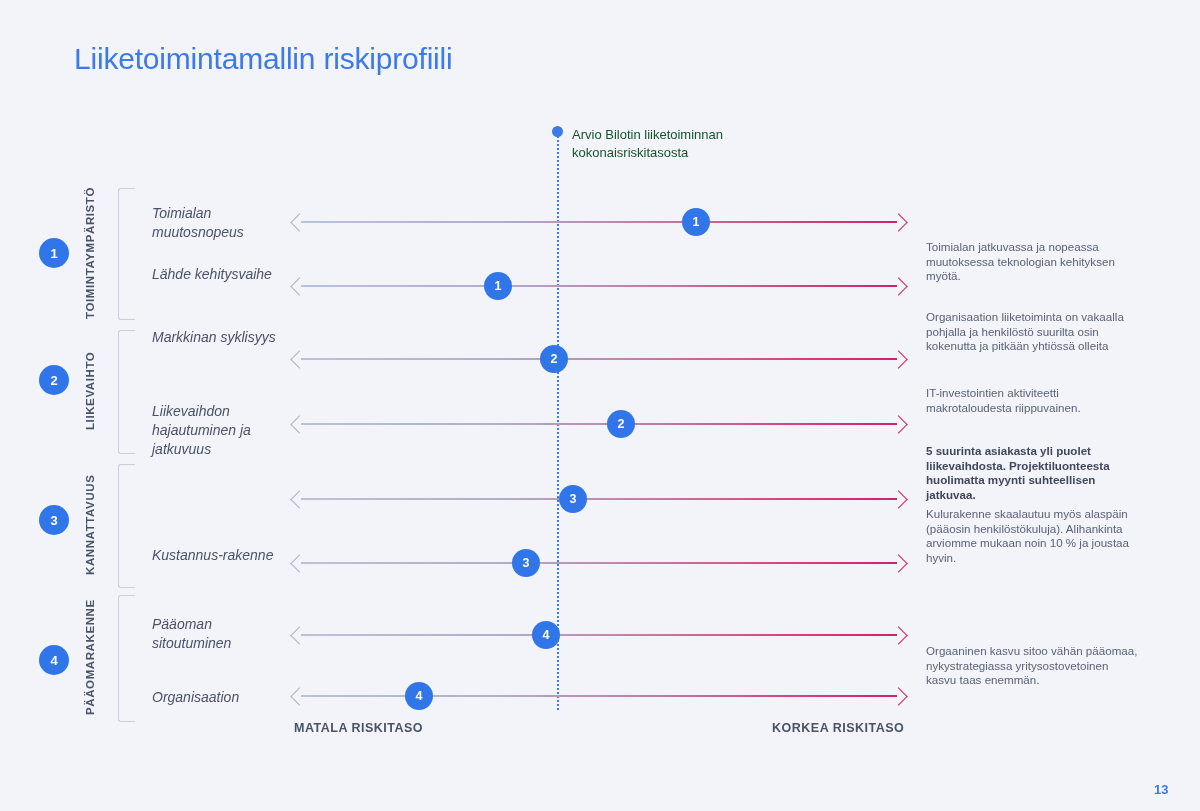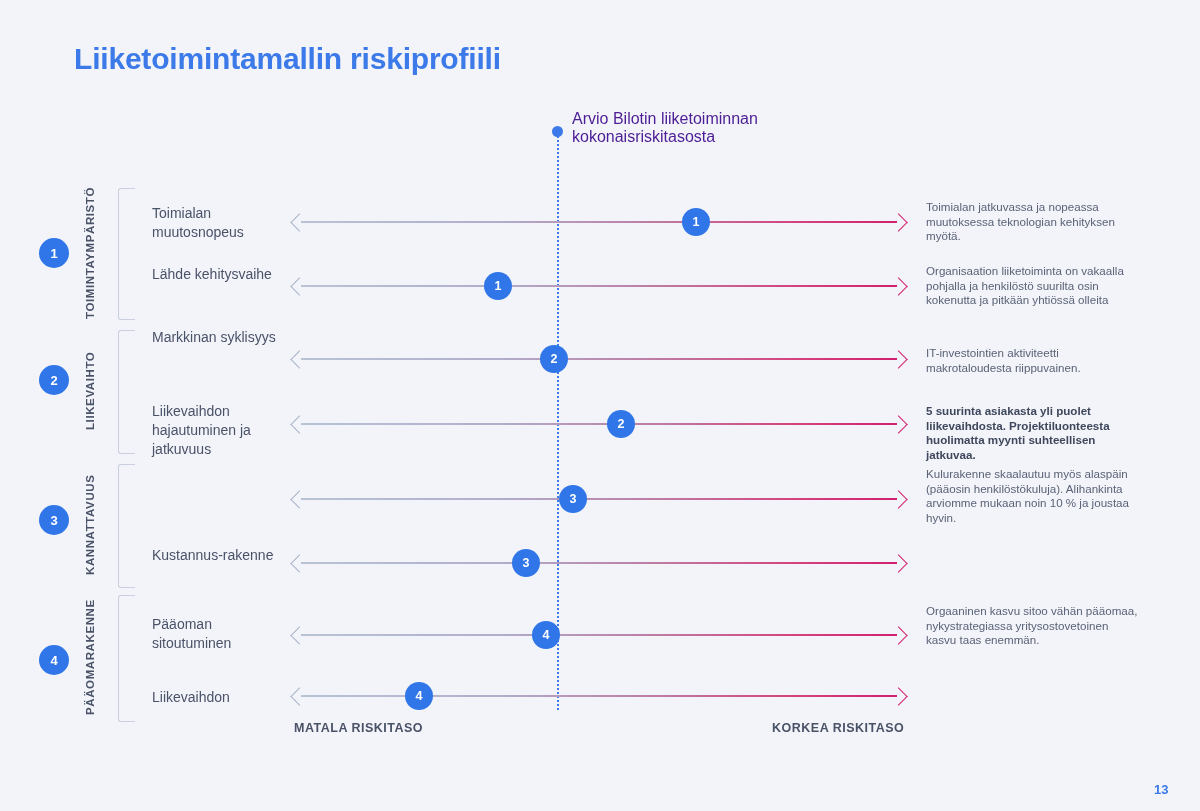--- a/index.html
+++ b/index.html
@@ -9,39 +9,39 @@
     font-family:"Liberation Sans", sans-serif;
     color:#4a5268;
     overflow:hidden;
     position:relative;
   }
   .slide{position:absolute;inset:0;}
 
   
   .title{
     position:absolute;left:74px;top:42px;
-    font-size:30px;font-weight:bold;
+    font-size:30px;font-weight:normal;
     color:#3b7ae8;letter-spacing:-0.2px;
     white-space:nowrap;
   }
 
   
   .centerline{
     position:absolute;left:557px;top:131px;
     width:0;height:579px;
     border-left:2px dotted #3b7ae8;
   }
   .centerdot{
     position:absolute;left:552px;top:126px;
     width:11px;height:11px;border-radius:50%;
     background:#3b7ae8;
   }
   .center-note{
-    position:absolute;left:572px;top:110px;
-    font-size:16px;line-height:18px;color:#4c1d95;
+    position:absolute;left:572px;top:126px;
+    font-size:13px;line-height:18px;color:#14532d;
     width:210px;
   }
 
   
   .grp-badge{
     position:absolute;width:30px;height:30px;border-radius:50%;
     background:#3076e8;color:#fff;
     font-size:13px;font-weight:bold;
     display:flex;align-items:center;justify-content:center;
     left:39px;
@@ -59,21 +59,21 @@
   .bracket{
     position:absolute;left:118px;width:16px;
     border:1.5px solid #c9cfdd;
     border-right:none;
     border-radius:3px 0 0 3px;
   }
 
   
   .row-label{
     position:absolute;left:152px;width:130px;
-    font-size:14px;line-height:19px;color:#4a5268;
+    font-size:14px;line-height:19px;color:#4a5268;font-style:italic;
   }
   .axis{
     position:absolute;left:293px;width:612px;height:2px;
   }
   .axis .bar{
     position:absolute;left:8px;right:8px;top:0;height:2px;
     background:linear-gradient(to right,#b9c3d6 0%,#b0aecb 33%,#c0769f 62%,#d4447f 82%,#d1206e 100%);
   }
   .axis .ah{
     position:absolute;top:-5px;width:12px;height:12px;
@@ -92,21 +92,21 @@
     background:#3076e8;color:#fff;
     font-size:12.5px;font-weight:bold;
     display:flex;align-items:center;justify-content:center;
     transform:translate(-50%,-50%);
     top:1px;
   }
 
   
   .desc{
     position:absolute;left:926px;width:215px;
-    font-size:11.6px;line-height:14.6px;color:#5a6277;
+    font-size:11.6px;line-height:14.6px;color:#5a6277;margin-top:40px;
   }
   .desc.strong{color:#3f475c;font-weight:600;}
 
   
   .cap{
     position:absolute;top:721px;
     font-size:12.5px;font-weight:bold;letter-spacing:0.5px;
     color:#4a5268;
   }
   .cap-low{left:294px;}
@@ -161,21 +161,21 @@
   </div>
   <div class="desc" style="top:200px">Toimialan jatkuvassa ja nopeassa muutoksessa teknologian kehityksen myötä.</div>
 
   <div class="row-label" style="top:265px">Lähde kehitysvaihe</div>
   <div class="axis" style="top:285px">
     <div class="bar"></div>
     <div class="ah ah-left"></div>
     <div class="ah ah-right"></div>
     <div class="marker" style="left:205px">1</div>
   </div>
-  <div class="desc" style="top:264px">Organisaation liiketoiminta on vakaalla pohjalla ja henkilöstö suurilta osin kokenutta ja pitkään yhtiössä olleita</div>
+  <div class="desc" style="top:270px">Organisaation liiketoiminta on vakaalla pohjalla ja henkilöstö suurilta osin kokenutta ja pitkään yhtiössä olleita</div>
 
   <div class="row-label" style="top:328px">Markkinan syklisyys</div>
   <div class="axis" style="top:358px">
     <div class="bar"></div>
     <div class="ah ah-left"></div>
     <div class="ah ah-right"></div>
     <div class="marker" style="left:261px">2</div>
   </div>
   <div class="desc" style="top:346px">IT-investointien aktiviteetti makrotaloudesta riippuvainen.</div>
 
@@ -206,21 +206,21 @@
 
   <div class="row-label" style="top:615px">Pääoman sitoutuminen</div>
   <div class="axis" style="top:634px">
     <div class="bar"></div>
     <div class="ah ah-left"></div>
     <div class="ah ah-right"></div>
     <div class="marker" style="left:253px">4</div>
   </div>
   <div class="desc" style="top:604px">Orgaaninen kasvu sitoo vähän pääomaa, nykystrategiassa yritysostovetoinen kasvu taas enemmän.</div>
 
-  <div class="row-label" style="top:688px">Liikevaihdon</div>
+  <div class="row-label" style="top:688px">Organisaation</div>
   <div class="axis" style="top:695px">
     <div class="bar"></div>
     <div class="ah ah-left"></div>
     <div class="ah ah-right"></div>
     <div class="marker" style="left:126px">4</div>
   </div>
 
   <div class="cap cap-low">MATALA RISKITASO</div>
   <div class="cap cap-high">KORKEA RISKITASO</div>
 

